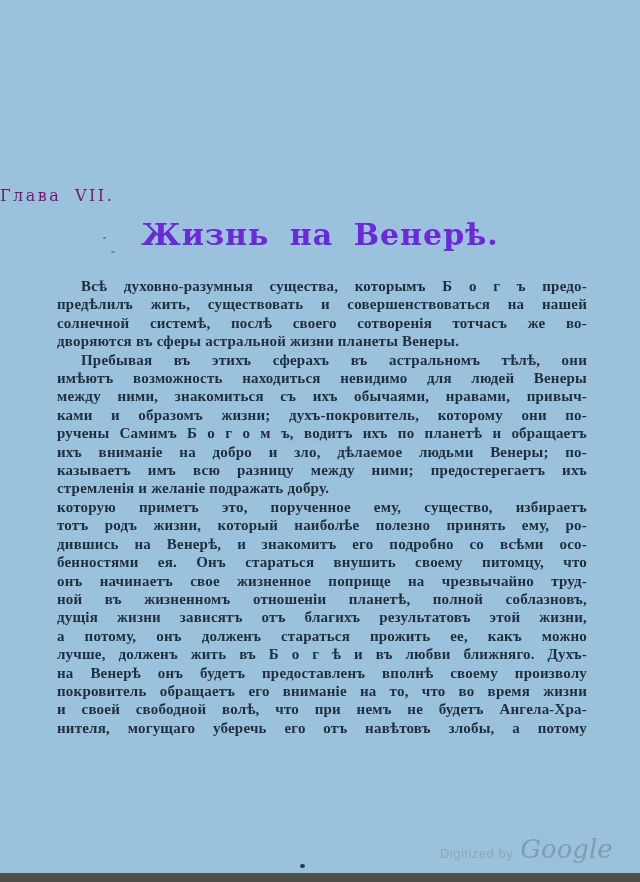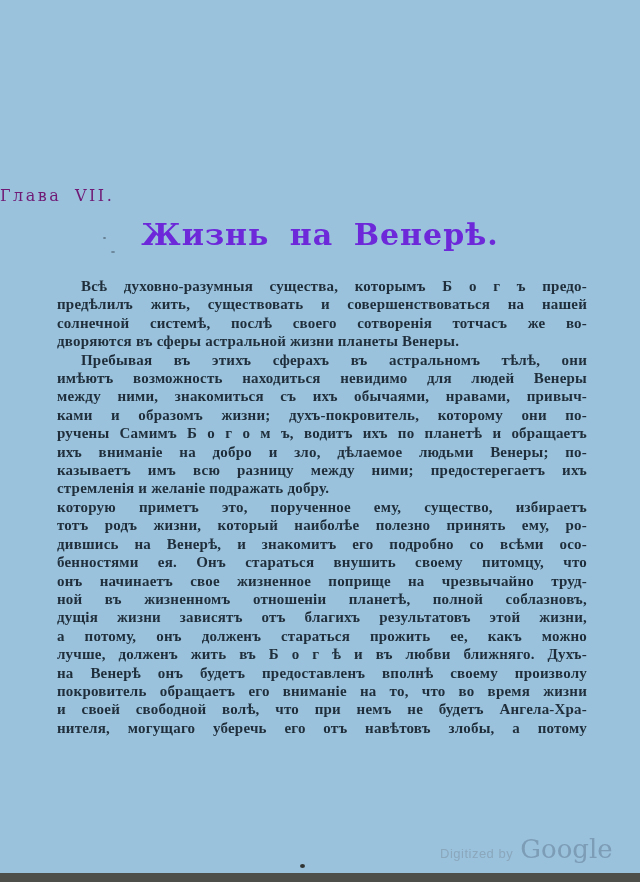--- a/index.html
+++ b/index.html
@@ -60,20 +60,21 @@
   .wm-prefix {
     font-family: "Liberation Sans", "DejaVu Sans", sans-serif;
     font-size: 13px;
     letter-spacing: 0.5px;
     color: #8aa7bc;
   }
   .wm-logo {
     font-family: "DejaVu Serif", serif;
     font-size: 26px;
     color: #7d9cb5;
+    font-style: italic;
   }
   .bottom-bar {
     position: absolute;
     left: 0; right: 0; bottom: 0;
     height: 9px;
     background: #4d4f4b;
   }
   .speck {
     position: absolute;
     background: #3a4750;

